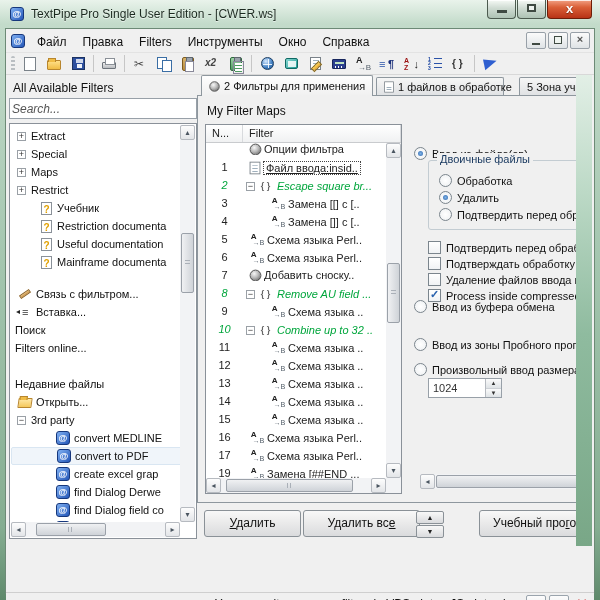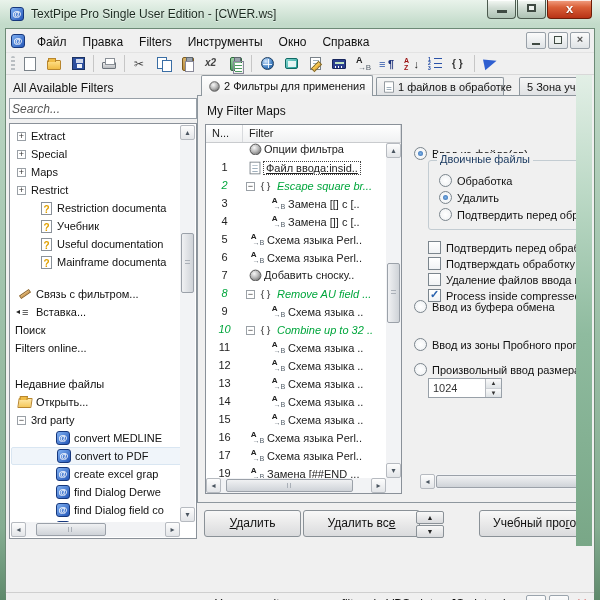--- a/index.html
+++ b/index.html
@@ -280,25 +280,25 @@
               <div class="titem ind0">
                 <span class="texp">+</span>
                 <span>Maps</span>
               </div>
               <div class="titem ind0">
                 <span class="texp">+</span>
                 <span>Restrict</span>
               </div>
               <div class="titem ind1">
                 <span class="icon i-help"></span>
-                <span>Restriction documenta</span>
+                <span>Учебник</span>
               </div>
               <div class="titem ind1">
                 <span class="icon i-help"></span>
-                <span>Учебник</span>
+                <span>Restriction documenta</span>
               </div>
               <div class="titem ind1">
                 <span class="icon i-help"></span>
                 <span>Useful documentation</span>
               </div>
               <div class="titem ind1">
                 <span class="icon i-help"></span>
                 <span>Mainframe documenta</span>
               </div>
               <div style="height: 14px;"></div>

